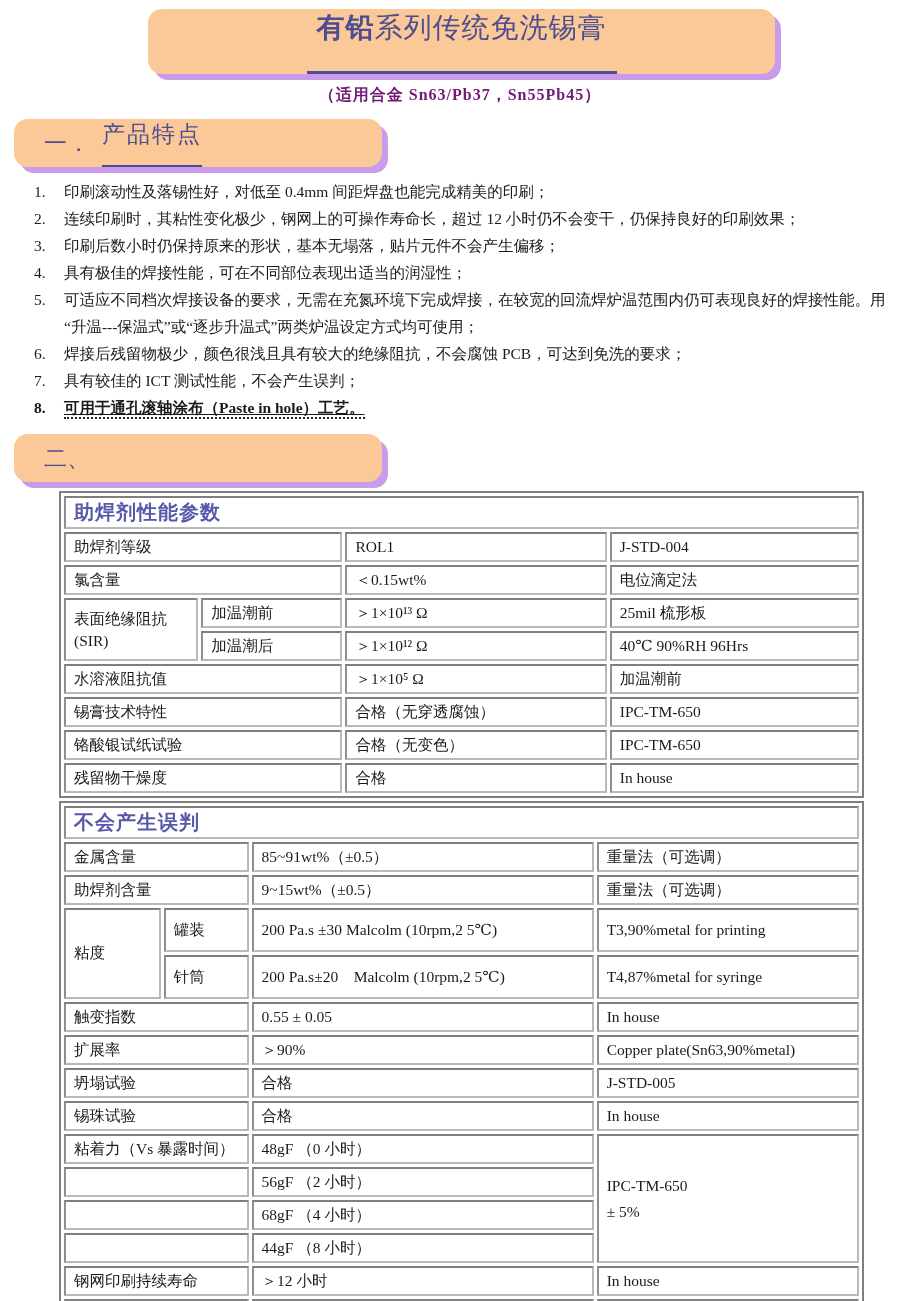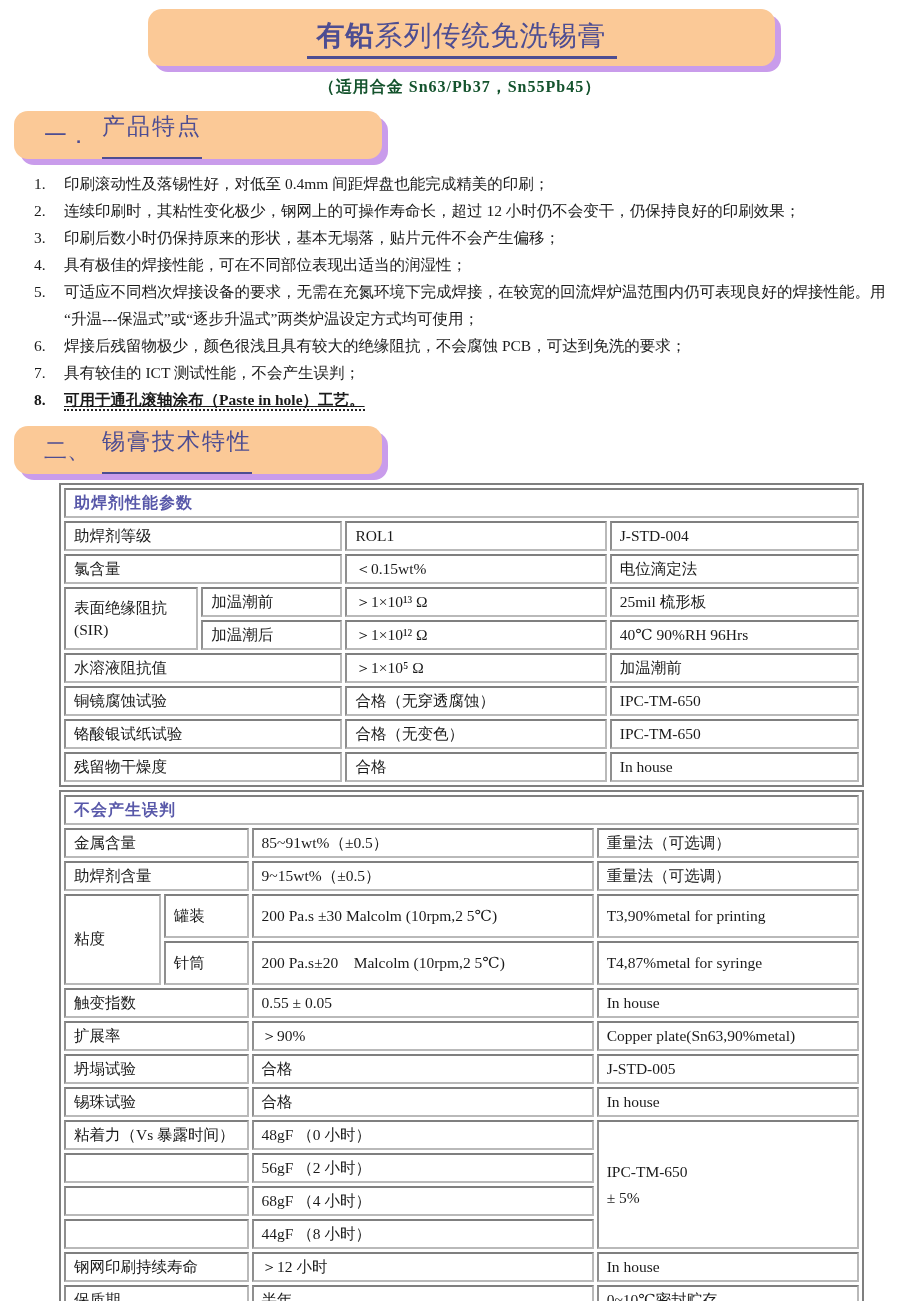--- a/index.html
+++ b/index.html
@@ -9,32 +9,32 @@
     position:relative;
   }
   
   .banner{
     background:#FBC997;
     border-radius:14px;
     box-shadow:6px 6px 0 0 #C99CEB;
     box-sizing:border-box;
   }
   .title-banner{
-    margin:9px 0 0 148px;width:627px;height:57px;
-    display:flex;align-items:center;justify-content:center;
+    margin:9px 0 0 148px;width:627px;height:65px;
+    display:flex;justify-content:center;
   }
   .title-text{
     font-size:28px;color:#4D4D92;
     border-bottom:3px solid #4D4D92;padding:0 10px 1px 10px;
     letter-spacing:1px;white-space:nowrap;
   }
   .title-text .tbold{font-weight:bold;}
   .subtitle{
     margin-top:11px;text-align:center;
-    font-size:16px;font-weight:bold;color:#14532d;letter-spacing:1px;
+    font-size:16px;font-weight:bold;color:#701a75;letter-spacing:1px;
   }
   .section-banner{
     margin:13px 0 0 14px;width:368px;height:48px;
     display:flex;align-items:center;padding-left:30px;
   }
   .section-banner .snum{font-size:23px;color:#4D4D92;margin-right:12px;white-space:nowrap;}
   .section-banner .slabel{
     font-size:23px;color:#4D4D92;border-bottom:2px solid #4D4D92;
     padding-bottom:15px;white-space:nowrap;letter-spacing:2px;
   }
@@ -58,21 +58,21 @@
     background:#ffffff;
   }
   table.spec + table.spec{margin-top:3px;}
   table.spec td{
     border:2px solid #b9b9b9;
     border-top-color:#7f7f7f;border-left-color:#8f8f8f;
     padding:1px 8px;font-size:15.5px;height:24px;
     vertical-align:middle;white-space:nowrap;overflow:hidden;
   }
   table.spec td.tbl-title{
-    color:#5858A9;font-weight:bold;font-size:16px;letter-spacing:1px;
+    color:#5858A9;font-weight:bold;font-size:20px;letter-spacing:1px;
   }
   td.center{text-align:left;}
   tr.tall td{height:38px;margin-top:16px;}
   td.twoline{white-space:normal;line-height:22px;}
   td.mline{line-height:26px;}
 </style>
 </head>
 <body>
 
 <div class="banner title-banner">
@@ -118,21 +118,20 @@
     <span class="ftxt">具有较佳的 ICT 测试性能，不会产生误判；</span>
   </div>
   <div class="feature fbold">
     <span class="fnum">8.</span>
     <span class="ftxt"><span class="u-dotted">可用于通孔滚轴涂布（Paste in hole）工艺。</span></span>
   </div>
 </div>
 
 <div class="banner section-banner">
   <span class="snum">二、</span>
-  <span class="slabel">锡膏技术特性</span>
 </div>
 
 <table class="spec">
   <colgroup>
       <col style="width:133px">
       <col style="width:140px">
       <col style="width:259px">
       <col style="width:247px">
     </colgroup>
   <tbody>
@@ -162,21 +161,21 @@
       <td>加温潮后</td>
       <td>＞1×10¹² Ω</td>
       <td>40℃ 90%RH 96Hrs</td>
     </tr>
     <tr>
       <td colspan="2">水溶液阻抗值</td>
       <td>＞1×10⁵ Ω</td>
       <td>加温潮前</td>
     </tr>
     <tr>
-      <td colspan="2">铜镜腐蚀试验</td>
+      <td colspan="2">锡膏技术特性</td>
       <td>合格（无穿透腐蚀）</td>
       <td>IPC-TM-650</td>
     </tr>
     <tr>
       <td colspan="2">铬酸银试纸试验</td>
       <td>合格（无变色）</td>
       <td>IPC-TM-650</td>
     </tr>
     <tr>
       <td colspan="2">残留物干燥度</td>

